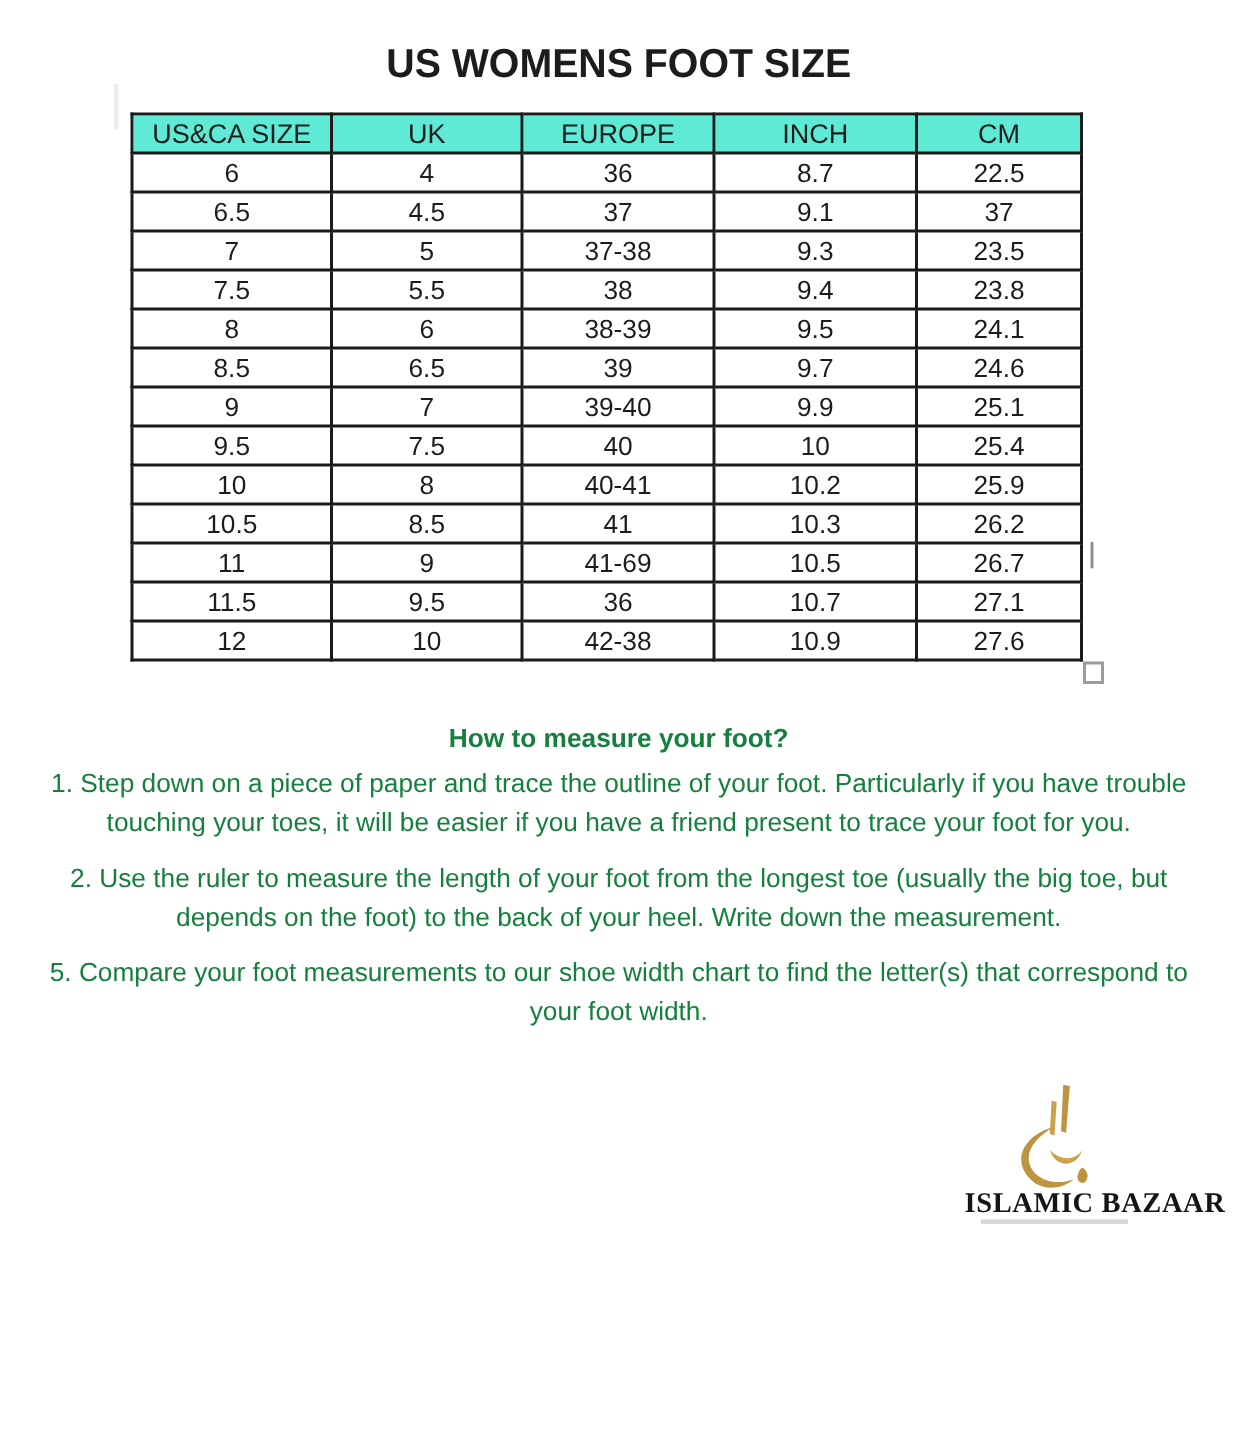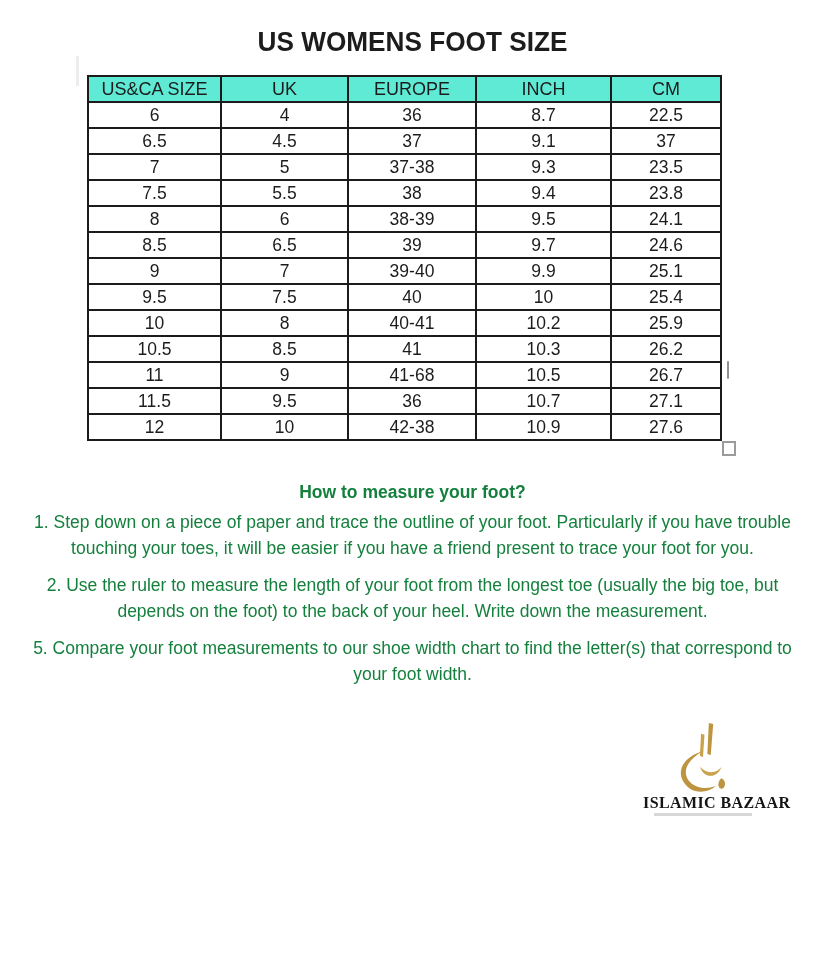--- a/index.html
+++ b/index.html
@@ -105,21 +105,21 @@
   }
   .watermark svg {
     display: block;
     margin: 0 auto;
     width: 64px;
     height: 74px;
   }
   .watermark .brand {
     font-family: "Liberation Serif", serif;
     font-weight: bold;
-    font-size: 16px;
+    font-size: 19px;
     letter-spacing: 0.4px;
     color: #151515;
     white-space: nowrap;
     line-height: 15px;
   }
   .watermark .tagline-bar {
     width: 98px;
     height: 3px;
     background: #d8d8d8;
     margin: 3px auto 0 auto;
@@ -246,21 +246,21 @@
         <tr>
           <td>10.5</td>
           <td>8.5</td>
           <td>41</td>
           <td>10.3</td>
           <td>26.2</td>
         </tr>
         <tr>
           <td>11</td>
           <td>9</td>
-          <td>41-68</td>
+          <td>41-69</td>
           <td>10.5</td>
           <td>26.7</td>
         </tr>
         <tr>
           <td>11.5</td>
           <td>9.5</td>
           <td>36</td>
           <td>10.7</td>
           <td>27.1</td>
         </tr>

